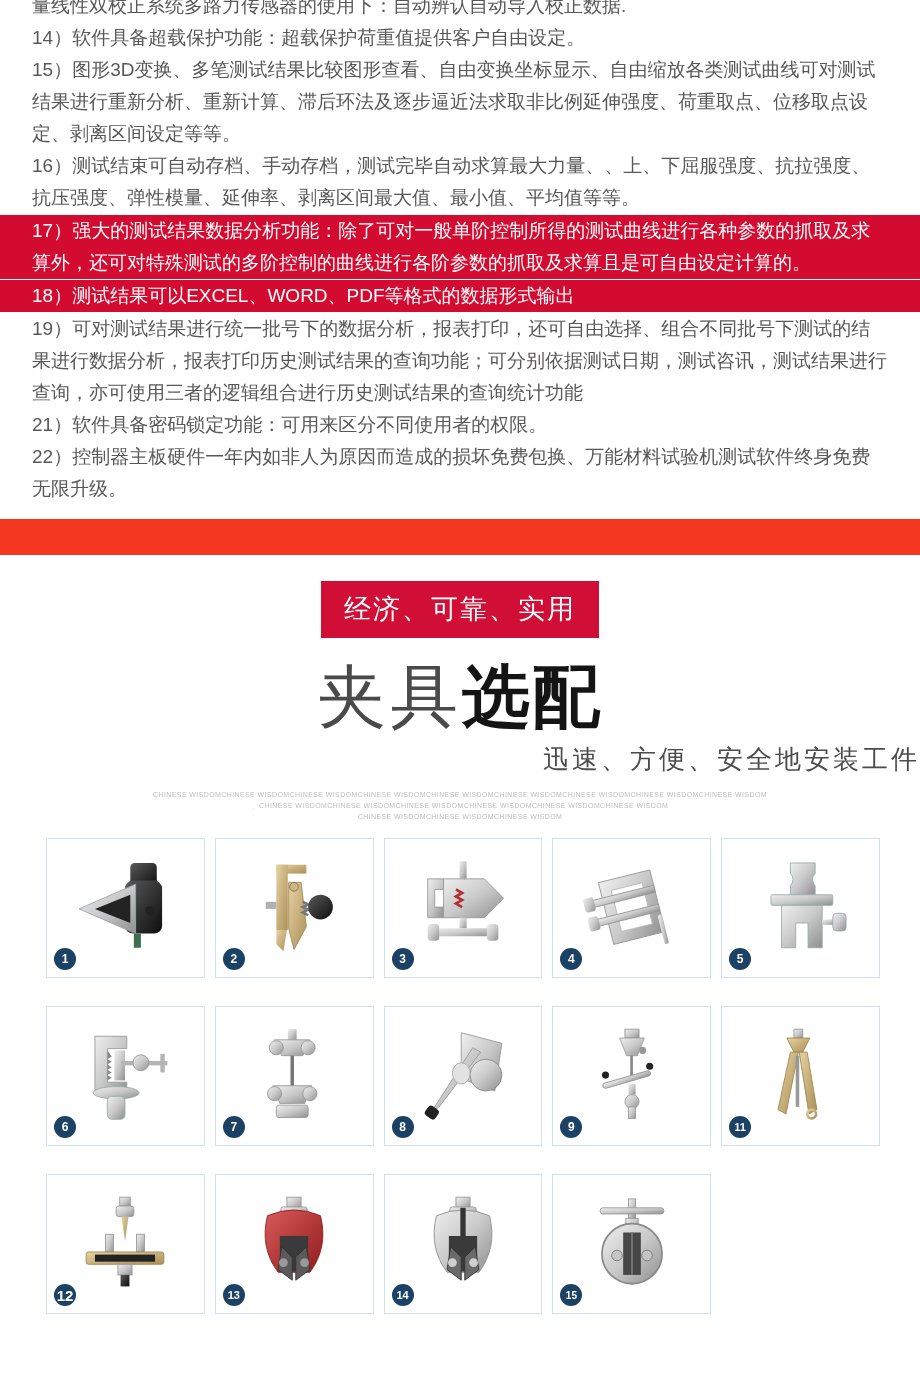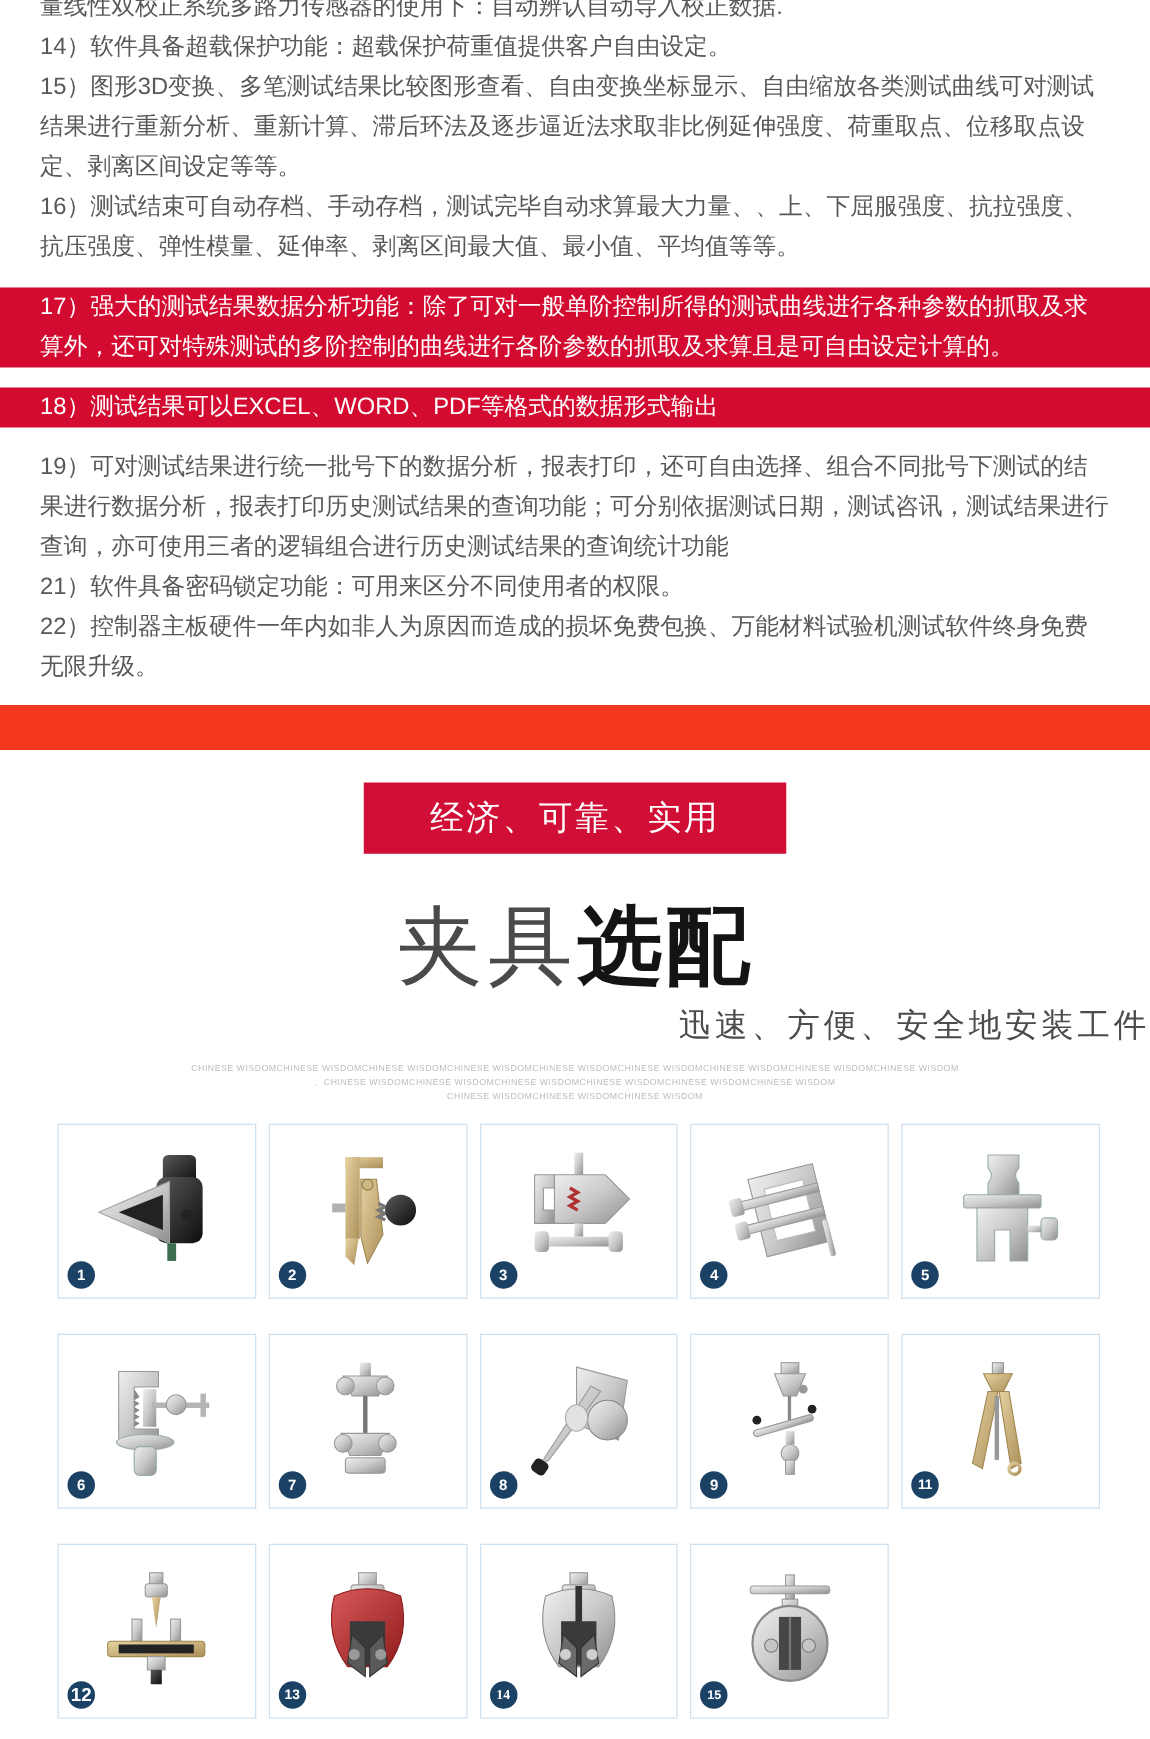--- a/index.html
+++ b/index.html
@@ -1,23 +1,23 @@
 <!DOCTYPE html>
 <html><head>
 <meta charset="utf-8">
 <style>
   html,body{margin:0;padding:0;background:#fff;}
   body{width:920px;font-family:"Liberation Sans","DejaVu Sans",sans-serif;color:#595757;}
   .features{padding:0 32px;margin-top:-10px;font-size:19px;line-height:32px;}
   .features p{margin:0;}
-  .features p.highlight{background:#d30b30;color:#fff;margin:16px -32px;padding:0 32px;}
+  .features p.highlight{background:#d30b30;color:#fff;margin:1px -32px;padding:0 32px;}
   .divider{height:36px;background:#f3381f;margin-top:14px;}
   .banner-wrap{text-align:center;margin-top:26px;}
-  .banner{display:inline-block;width:338px;height:57px;line-height:57px;background:#d00e36;color:#fff;font-size:27px;letter-spacing:2px;}
-  .title{text-align:center;margin:36px 0 0;font-size:68px;line-height:1.12;font-weight:400;}
+  .banner{display:inline-block;width:278px;height:57px;line-height:57px;background:#d00e36;color:#fff;font-size:27px;letter-spacing:2px;}
+  .title{text-align:center;margin:20px 0 0;font-size:68px;line-height:1.12;font-weight:400;}
   .t-light{color:#4a4a4a;font-weight:400;letter-spacing:4px;}
   .t-bold{color:#141414;font-weight:700;letter-spacing:2px;}
   .subtitle{text-align:right;font-size:26px;color:#4c4c4c;margin-top:8px;letter-spacing:3px;}
   .watermark{margin-top:12px;text-align:center;font-size:7px;line-height:11px;color:#bdbdbd;letter-spacing:.4px;}
   .grid{margin:16px 40px 0 46px;display:grid;grid-template-columns:repeat(5,1fr);column-gap:10px;row-gap:28px;}
   .cell{position:relative;border:1px solid #cfe0ee;background:#fff;height:140px;margin:0;display:flex;align-items:center;justify-content:center;box-sizing:border-box;}
   .photo{width:110px;height:106px;display:flex;align-items:center;justify-content:center;}
   .photo svg{width:106px;height:100px;display:block;}
   .badge{position:absolute;left:7px;bottom:7px;width:22px;height:22px;border-radius:50%;background:#1b4264;color:#fff;font-size:12px;font-weight:bold;display:flex;align-items:center;justify-content:center;}
   .defs{position:absolute;width:0;height:0;overflow:hidden;}
@@ -263,21 +263,21 @@
             <rect x="45" y="13" width="30" height="10" rx="3" fill="url(#g-sil)" stroke="#999"></rect>
             <path d="M30,23 q30,-13 60,0 q9,36 -12,64 h-36 q-21,-28 -12,-64 z" fill="url(#g-sil)" stroke="#8d8d8d"></path>
             <rect x="57" y="14" width="6" height="48" fill="#333"></rect>
             <path d="M44,46 h32 v22 l-10,18 h-12 l-10,-18 z" fill="#3a3a3a"></path>
             <polygon points="46,58 58,70 58,96 42,84" fill="#6a6a6a" stroke="#333"></polygon>
             <polygon points="74,58 62,70 62,96 78,84" fill="#6a6a6a" stroke="#333"></polygon>
             <circle cx="48" cy="76" r="5" fill="#cfcfcf"></circle>
             <circle cx="72" cy="76" r="5" fill="#cfcfcf"></circle>
           </svg>
         </div>
-        <span class="badge" style="font-size: 11px; font-family: Liberation Serif, serif;">14</span>
+        <span class="badge" style="font-size: 11px;">14</span>
       </figure>
       <figure class="cell">
         <div class="photo">
           <svg viewBox="0 0 120 110">
             <rect x="56" y="4" width="8" height="22" fill="url(#g-sil)" stroke="#999"></rect>
             <rect x="24" y="14" width="72" height="7" rx="3" fill="url(#g-sil)" stroke="#999"></rect>
             <rect x="53" y="26" width="14" height="14" fill="url(#g-sil)" stroke="#999"></rect>
             <circle cx="60" cy="66" r="34" fill="url(#g-sil)" stroke="#8a8a8a" stroke-width="2"></circle>
             <rect x="50" y="42" width="20" height="48" fill="#474747"></rect>
             <rect x="59" y="42" width="2" height="48" fill="#777"></rect>

